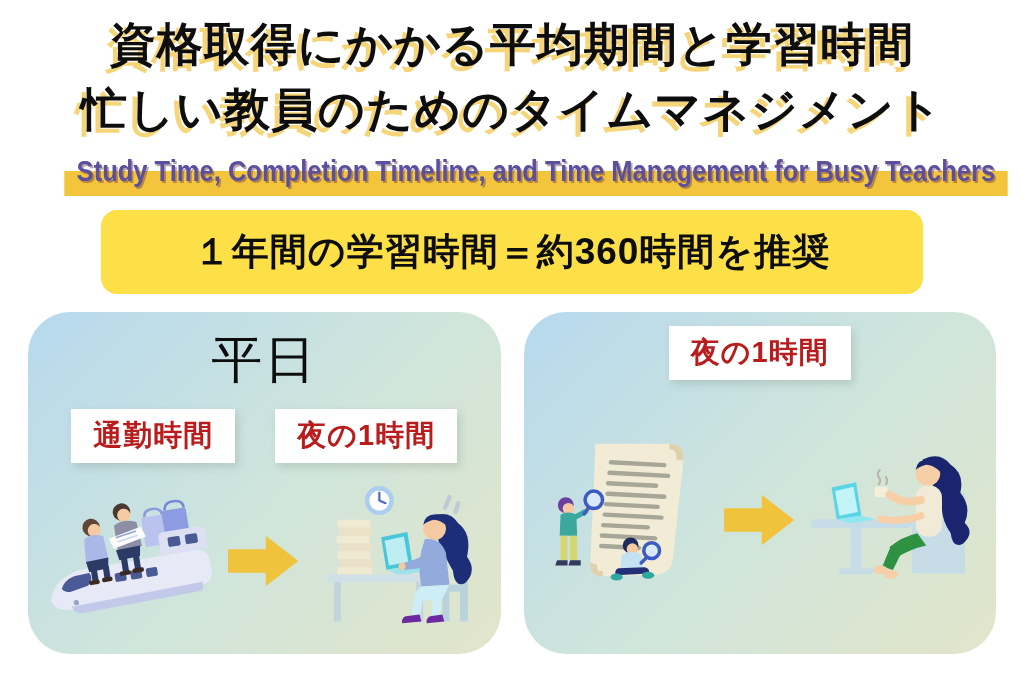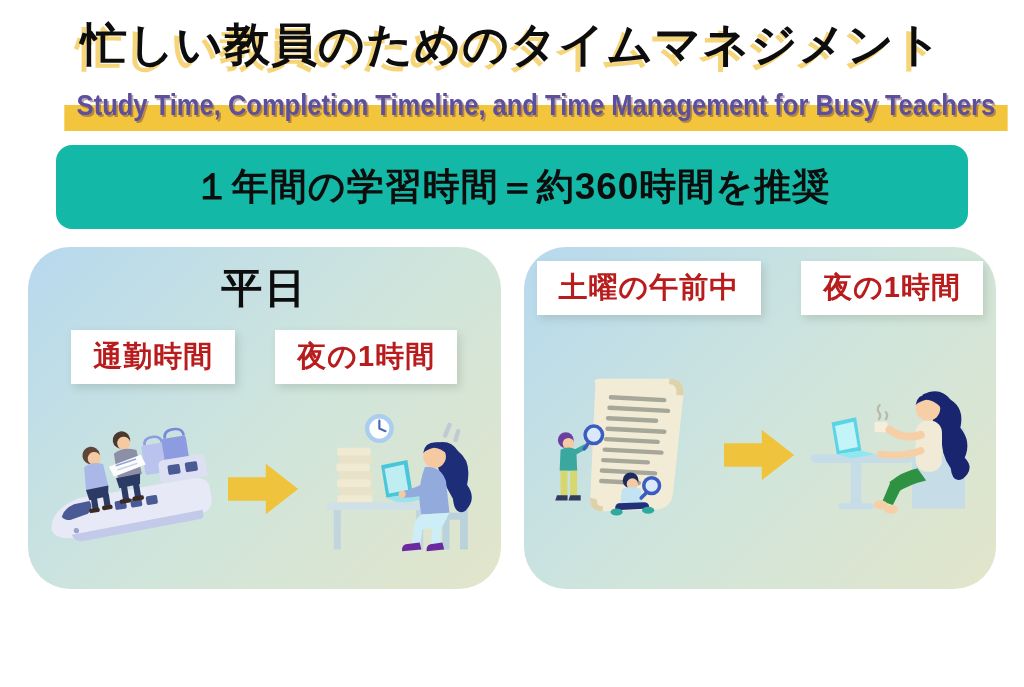--- a/index.html
+++ b/index.html
@@ -17,51 +17,52 @@
   .subtitle-row { text-align:center; margin-top:10px; }
   .subtitle-en {
     display:inline-block; transform:scaleX(0.88); transform-origin:center;
     font-size:29px; font-weight:bold; color:#5b4f9e; letter-spacing:0px;
     line-height:1.15; padding:2px 14px 8px 14px;
     background:linear-gradient(to bottom, transparent 42%, #f3c53d 42%);
     text-shadow:2px 2px 0 rgba(104,58,70,0.45);
     white-space:nowrap;
   }
   .banner {
-    margin:14px auto 0; width:912px; height:84px; background:#14b8a6;
+    margin:14px auto 0; width:822px; height:84px; background:#fde047;
     border-radius:16px; display:flex; align-items:center; justify-content:center;
   }
   .banner-text { font-size:37px; font-weight:900; color:#0d0d0d; letter-spacing:1px; }
   .panels { display:flex; gap:23px; margin:18px auto 0; width:968px; }
   .panel {
     flex:1; height:342px; border-radius:42px;
     background:linear-gradient(135deg,#b7d9ee 0%, #cfe5dc 52%, #e2e5ca 100%);
     display:flex; flex-direction:column; align-items:center;
   }
-  .panel-title { font-size:41px; font-weight:700; color:#0d0d0d; margin-top:14px; letter-spacing:2px; }
+  .panel-title { font-size:51px; font-weight:400; color:#0d0d0d; margin-top:14px; letter-spacing:2px; }
   .labels { display:flex; gap:40px; margin-top:14px; }
   .label-box {
     background:#ffffff; color:#b91c1c; font-size:29px; font-weight:900;
     padding:7px 22px; white-space:nowrap; letter-spacing:1px;
     box-shadow:3px 4px 8px rgba(80,90,60,0.18);
   }
   .illus-row {
     flex:1; width:100%; display:flex; align-items:center; justify-content:center;
     gap:4px; padding:0 4px 8px 4px;
   }
   .illus { width:184px; height:172px; flex-shrink:0; }
   .arrow-icon { width:72px; height:58px; flex-shrink:0; margin-top:14px; }
 </style>
 </head>
 <body>
 
 <div class="page">
 
   <header class="titles">
     <h1>
+      <span class="title-line">資格取得にかかる平均期間と学習時間</span>
       <span class="title-line">忙しい教員のためのタイムマネジメント</span>
     </h1>
     <div class="subtitle-row">
       <span class="subtitle-en">Study Time, Completion Timeline, and Time Management for Busy Teachers</span>
     </div>
   </header>
 
   <div class="banner">
     <span class="banner-text">１年間の学習時間＝約360時間を推奨</span>
   </div>
@@ -152,21 +153,20 @@
           <rect x="124" y="136" width="10" height="22" fill="#cdeef6" transform="rotate(8 129 147)"></rect>
           <rect x="146" y="134" width="10" height="24" fill="#cdeef6" transform="rotate(4 151 146)"></rect>
           <path d="M116 156 l16 -2 l2 8 l-22 2 q-1 -6 4 -8 Z" fill="#6b2aa0"></path>
           <path d="M144 156 l14 -2 l2 8 l-20 2 q-1 -6 4 -8 Z" fill="#6b2aa0"></path>
         </svg>
       </div>
     </section>
 
     <section class="panel">
       <div class="labels">
-        <span class="label-box">土曜の午前中</span>
         <span class="label-box">夜の1時間</span>
       </div>
       <div class="illus-row">
 
         <svg class="illus" viewBox="0 0 210 170">
           <g transform="rotate(3 110 85)">
             <path d="M64 14 Q60 8 70 8 L148 4 Q166 3 165 22 L159 134 Q158 152 140 154 L80 159 Q64 160 65 144 Z" fill="#f2ecd7"></path>
             <path d="M148 4 Q166 3 165 22 L157 22 Q158 10 148 10 Z" fill="#ddd2ac"></path>
             <path d="M80 159 Q64 160 65 144 L73 146 Q72 154 80 153 Z" fill="#ddd2ac"></path>
             <g fill="#a6a699">

